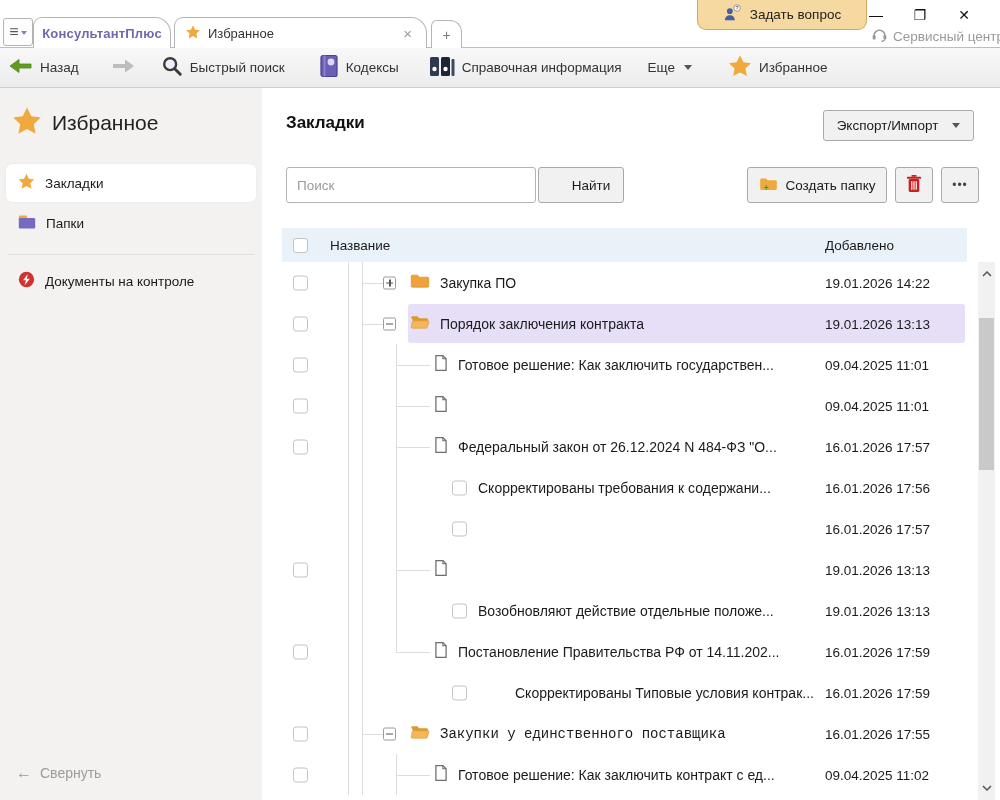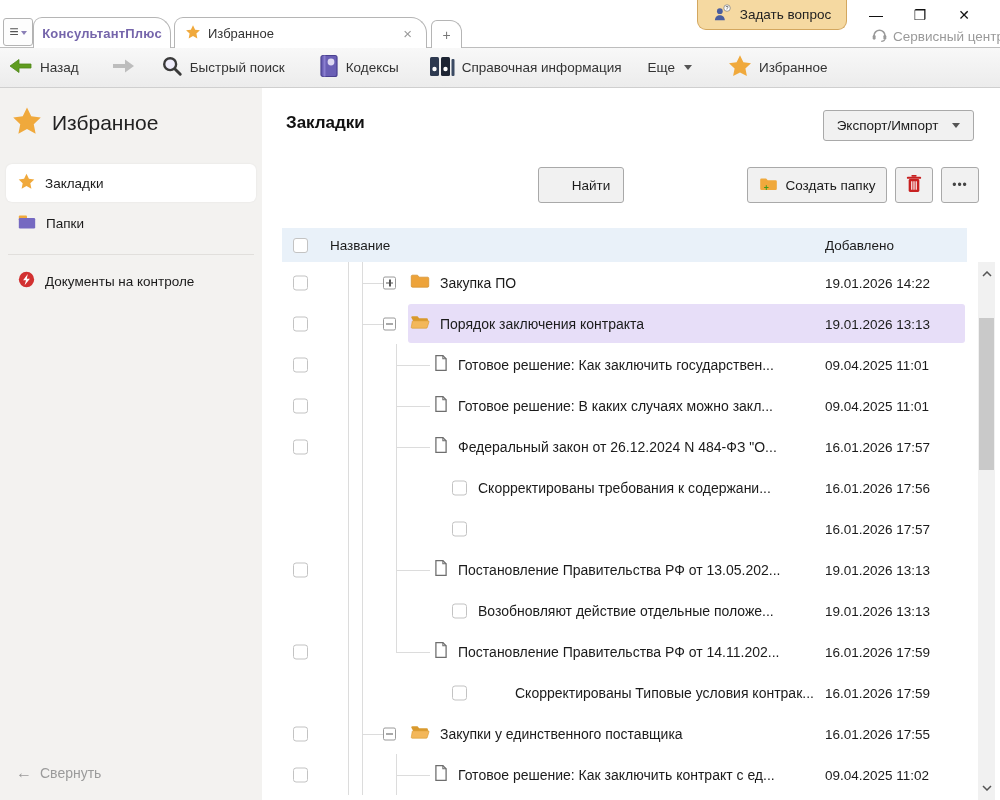--- a/index.html
+++ b/index.html
@@ -19,21 +19,21 @@
   .tab { position:absolute; top:17px; height:32px; background:#fff;
     border:1px solid #b5b5b5; border-bottom:none; border-radius:9px 16px 0 0;
     display:flex; align-items:center; }
   .tab.logo-tab { left:33px; width:138px; justify-content:center; }
   .logo-text { color:#7565ab; font-size:13px; font-weight:bold; letter-spacing:0.2px; }
   .tab.active-tab { left:174px; width:253px; padding:0 10px; gap:7px; }
   .tab-label { font-size:13px; color:#333; flex:1; }
   .tab-close { color:#9a9a9a; font-size:15px; cursor:pointer; padding:0 4px; }
   .tab.new-tab { left:431px; top:20px; width:31px; height:29px; border-radius:6px 12px 0 0;
     justify-content:center; color:#777; font-size:14px; cursor:pointer; }
-  .ask-btn { position:absolute; left:697px; top:0; width:150px; height:30px;
+  .ask-btn { position:absolute; left:697px; top:0; width:170px; height:30px;
     background:#f5d9a1; border:1px solid #d3a75f; border-top:none; border-radius:0 0 9px 9px;
     display:flex; align-items:center; justify-content:center; gap:7px; cursor:pointer; }
   .ask-btn span.txt { font-size:13.5px; color:#222; }
   .win-controls { position:absolute; right:14px; top:2px; display:flex; gap:0; }
   .win-controls .wc { width:44px; height:26px; display:flex; align-items:center;
     justify-content:center; font-size:14px; color:#111; cursor:pointer; }
   .service-center { position:absolute; right:-4px; top:27px; display:flex; gap:5px;
     align-items:center; color:#9a9a9a; font-size:13.5px; }
 
   
@@ -271,20 +271,21 @@
   </div>
 
   <div class="main">
     <div class="page-title">Закладки</div>
 
     <div class="btn export-btn">
       <span>Экспорт/Импорт</span>
       <span class="tb-caret"></span>
     </div>
 
+    <input class="search-input" type="text" placeholder="Поиск" style="">
     <div class="btn find-btn">Найти</div>
 
     <div class="btn create-folder-btn">
       <span>
         <svg width="19" height="16" viewBox="0 0 24 20">
           <path d="M1.5 4.5A1.5 1.5 0 0 1 3 3h6l2 2.4h10A1.5 1.5 0 0 1 22.5 6.9V16a1.5 1.5 0 0 1-1.5 1.5H3A1.5 1.5 0 0 1 1.5 16z" fill="#f0a93c"></path>
           <text x="6" y="18.5" font-size="11" font-weight="bold" fill="#3f9a1d" font-family="Liberation Sans, sans-serif">+</text>
         </svg>
       </span>
       <span>Создать папку</span>
@@ -352,21 +353,20 @@
         <div class="tree-row">
           <div class="guide" style="left: 66px;"></div>
           <div class="guide" style="left: 80px;"></div>
           <div class="guide" style="left: 114px;"></div>
           <div class="checkbox"></div>
           <div class="dash" style="left: 114px; width: 34px;"></div>
           <div class="node-icon" style="left: 152px;"><svg width="14" height="17" viewBox="0 0 16 20">
               <path d="M2 1.2h8.2L14 5v13.8H2z" fill="#fff" stroke="#6e6e6e" stroke-width="1.5"></path>
               <path d="M10.2 1.2V5H14" fill="none" stroke="#6e6e6e" stroke-width="1.3"></path>
             </svg></div>
-          <div class="row-label" style="left: 176px;">Готовое решение: В каких случаях можно закл...</div>
           <div class="row-date">09.04.2025 11:01</div>
         </div>
         <div class="tree-row">
           <div class="guide" style="left: 66px;"></div>
           <div class="guide" style="left: 80px;"></div>
           <div class="guide" style="left: 114px;"></div>
           <div class="checkbox"></div>
           <div class="dash" style="left: 114px; width: 34px;"></div>
           <div class="node-icon" style="left: 152px;"><svg width="14" height="17" viewBox="0 0 16 20">
               <path d="M2 1.2h8.2L14 5v13.8H2z" fill="#fff" stroke="#6e6e6e" stroke-width="1.5"></path>
@@ -393,21 +393,20 @@
         <div class="tree-row">
           <div class="guide" style="left: 66px;"></div>
           <div class="guide" style="left: 80px;"></div>
           <div class="guide" style="left: 114px;"></div>
           <div class="checkbox"></div>
           <div class="dash" style="left: 114px; width: 34px;"></div>
           <div class="node-icon" style="left: 152px;"><svg width="14" height="17" viewBox="0 0 16 20">
               <path d="M2 1.2h8.2L14 5v13.8H2z" fill="#fff" stroke="#6e6e6e" stroke-width="1.5"></path>
               <path d="M10.2 1.2V5H14" fill="none" stroke="#6e6e6e" stroke-width="1.3"></path>
             </svg></div>
-          <div class="row-label" style="left: 176px;">Постановление Правительства РФ от 13.05.202...</div>
           <div class="row-date">19.01.2026 13:13</div>
         </div>
         <div class="tree-row">
           <div class="guide" style="left: 66px;"></div>
           <div class="guide" style="left: 80px;"></div>
           <div class="guide" style="left: 114px;"></div>
           <div class="checkbox bm-check"></div>
           <div class="row-label" style="left: 196px;">Возобновляют действие отдельные положе...</div>
           <div class="row-date">19.01.2026 13:13</div>
         </div>
@@ -434,21 +433,21 @@
         <div class="tree-row">
           <div class="guide" style="left: 66px;"></div>
           <div class="guide" style="left: 80px;"></div>
           <div class="checkbox"></div>
           <div class="dash" style="left: 80px; width: 21px;"></div>
           <div class="expand-box"></div>
           <div class="node-icon" style="left: 128px;"><svg width="20" height="17" viewBox="0 0 24 20">
               <path d="M1.5 4.5A1.5 1.5 0 0 1 3 3h6l2 2.4h9A1.5 1.5 0 0 1 21.5 6.9V9H4z" fill="#d99a2e"></path>
               <path d="M3.8 8.5h17.8a1.2 1.2 0 0 1 1.15 1.55l-2 6.4a1.5 1.5 0 0 1-1.43 1.05H2.6a1.1 1.1 0 0 1-1.05-1.4l1.1-6.7a1.3 1.3 0 0 1 1.15-.9z" fill="#f3b75a" stroke="#d99a2e" stroke-width="0.7"></path>
             </svg></div>
-          <div class="row-label" style="left: 158px;">Закупки у единственного поставщика</div>
+          <div class="row-label" style="left: 158px; font-family: Liberation Mono, monospace;">Закупки у единственного поставщика</div>
           <div class="row-date">16.01.2026 17:55</div>
         </div>
         <div class="tree-row">
           <div class="guide" style="left: 66px;"></div>
           <div class="guide" style="left: 80px;"></div>
           <div class="guide" style="left: 114px;"></div>
           <div class="checkbox"></div>
           <div class="dash" style="left: 114px; width: 34px;"></div>
           <div class="node-icon" style="left: 152px;"><svg width="14" height="17" viewBox="0 0 16 20">
               <path d="M2 1.2h8.2L14 5v13.8H2z" fill="#fff" stroke="#6e6e6e" stroke-width="1.5"></path>

